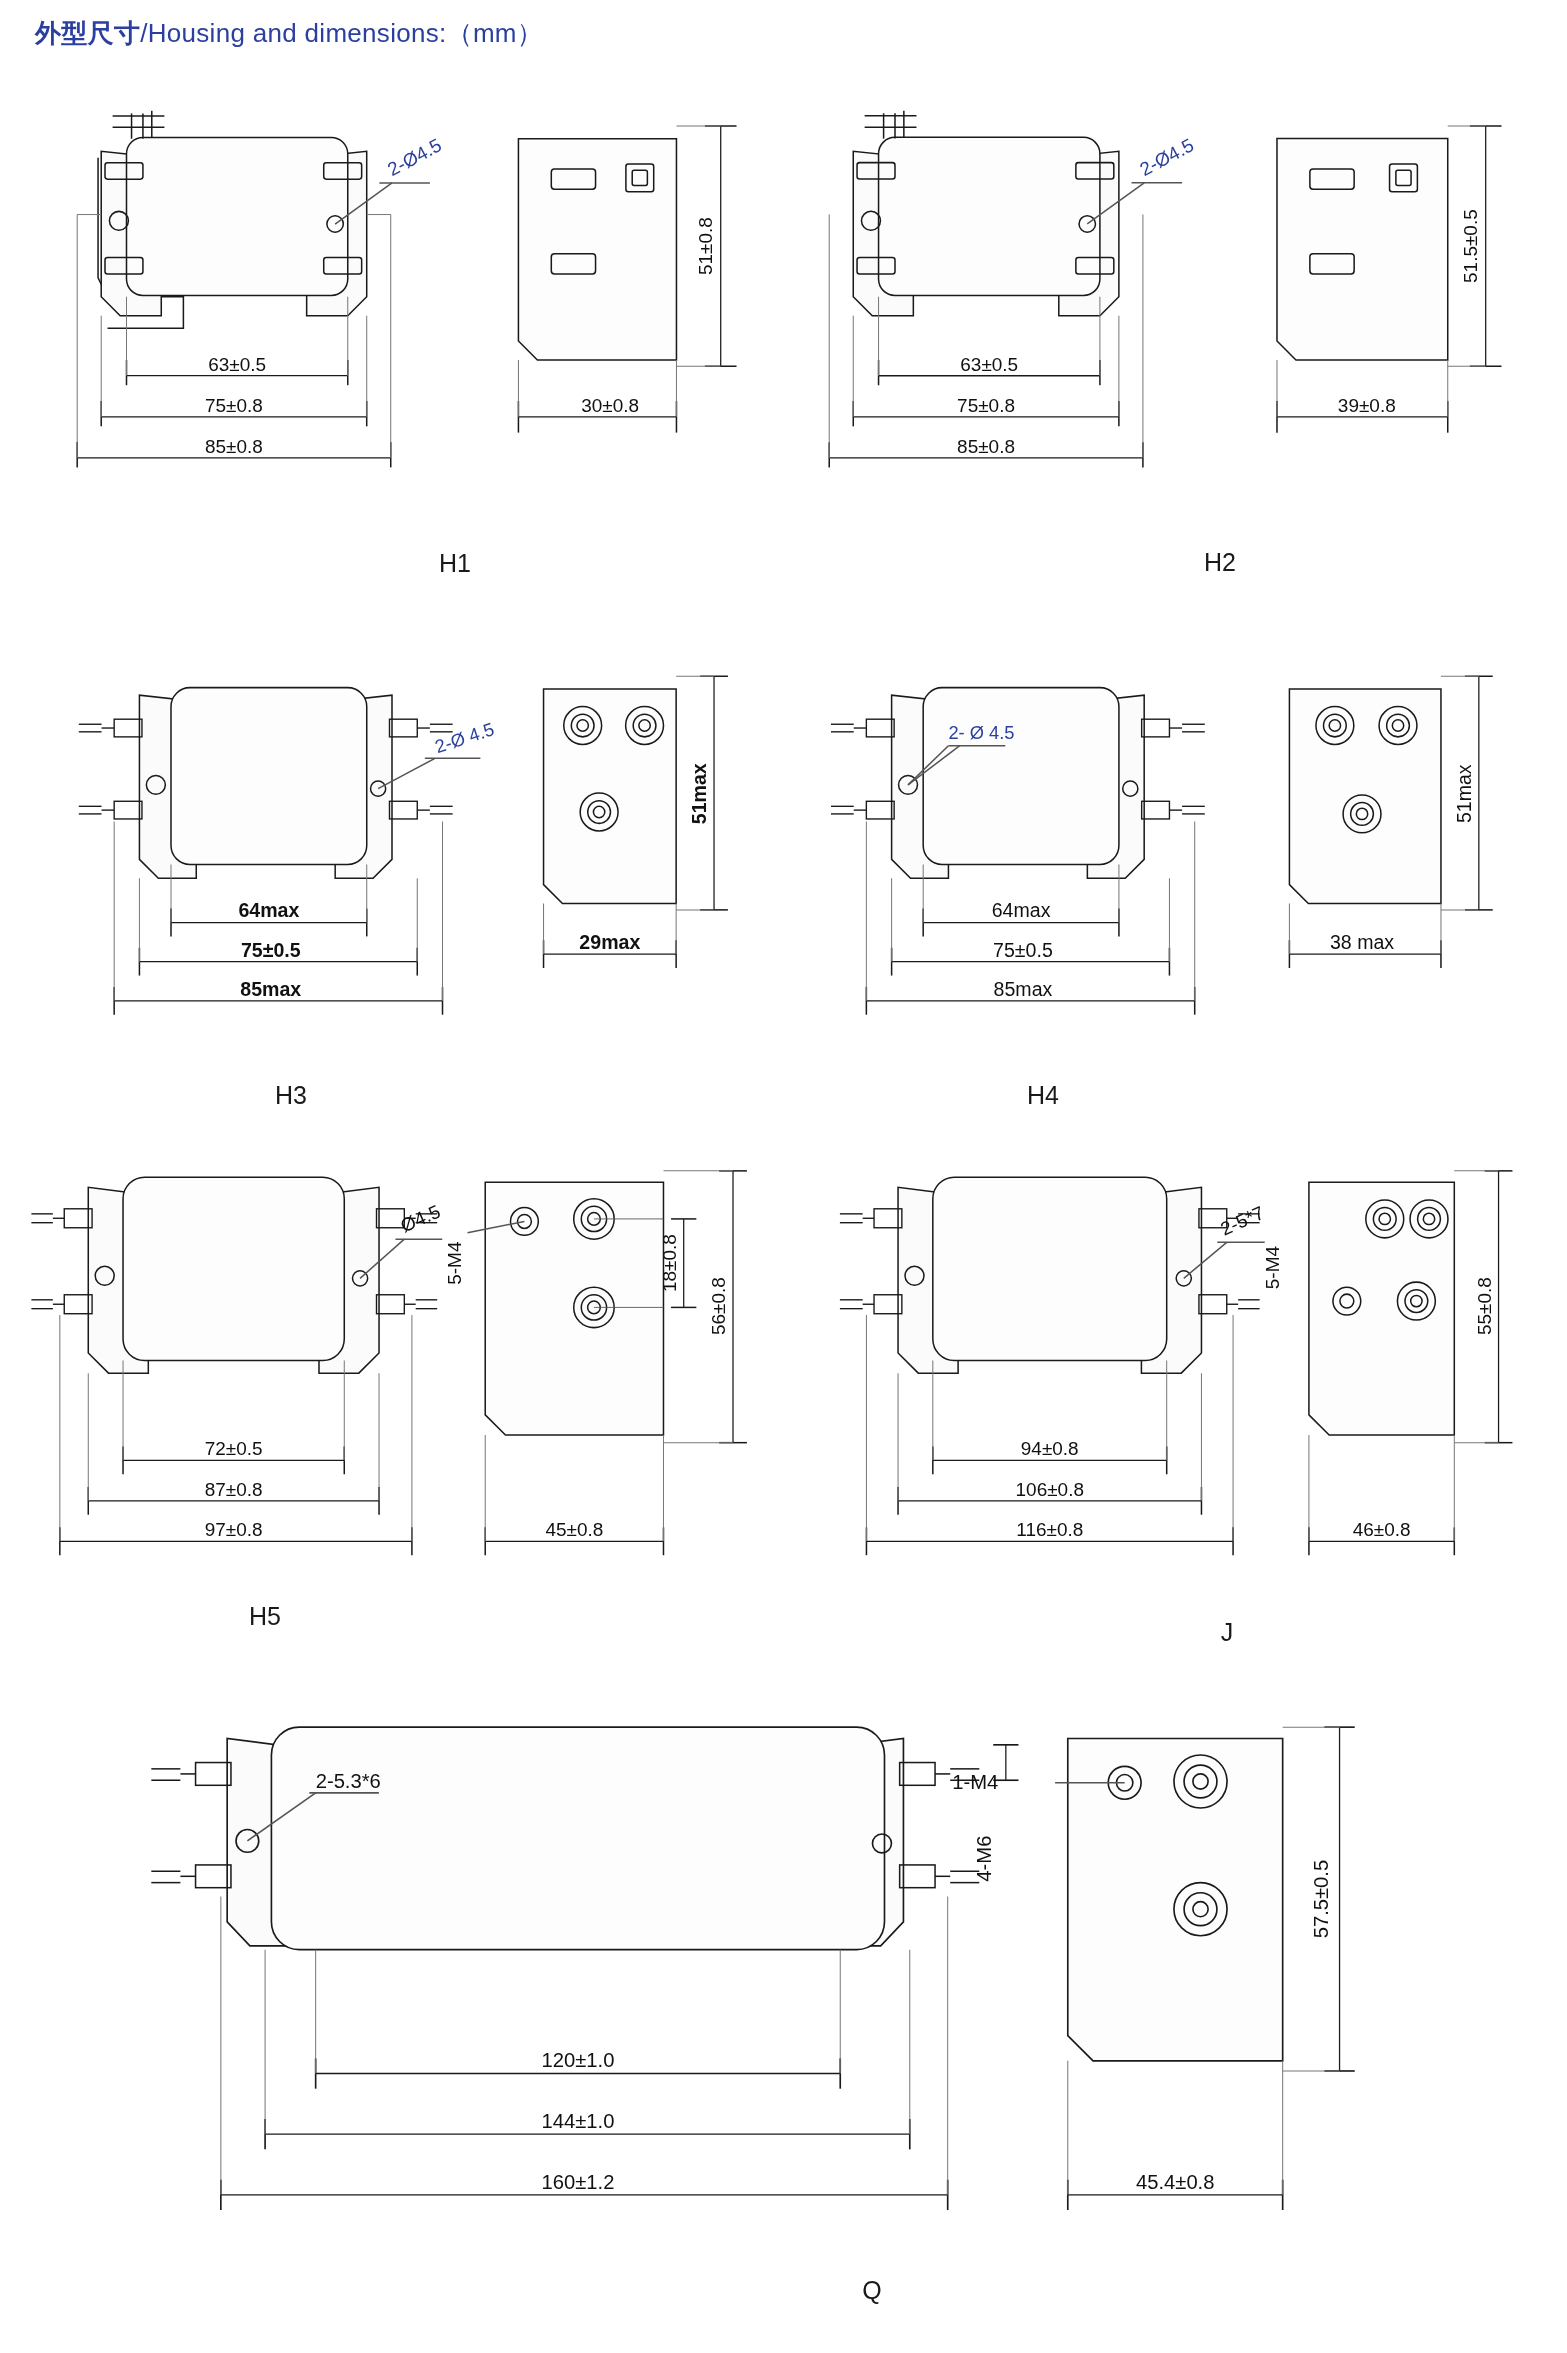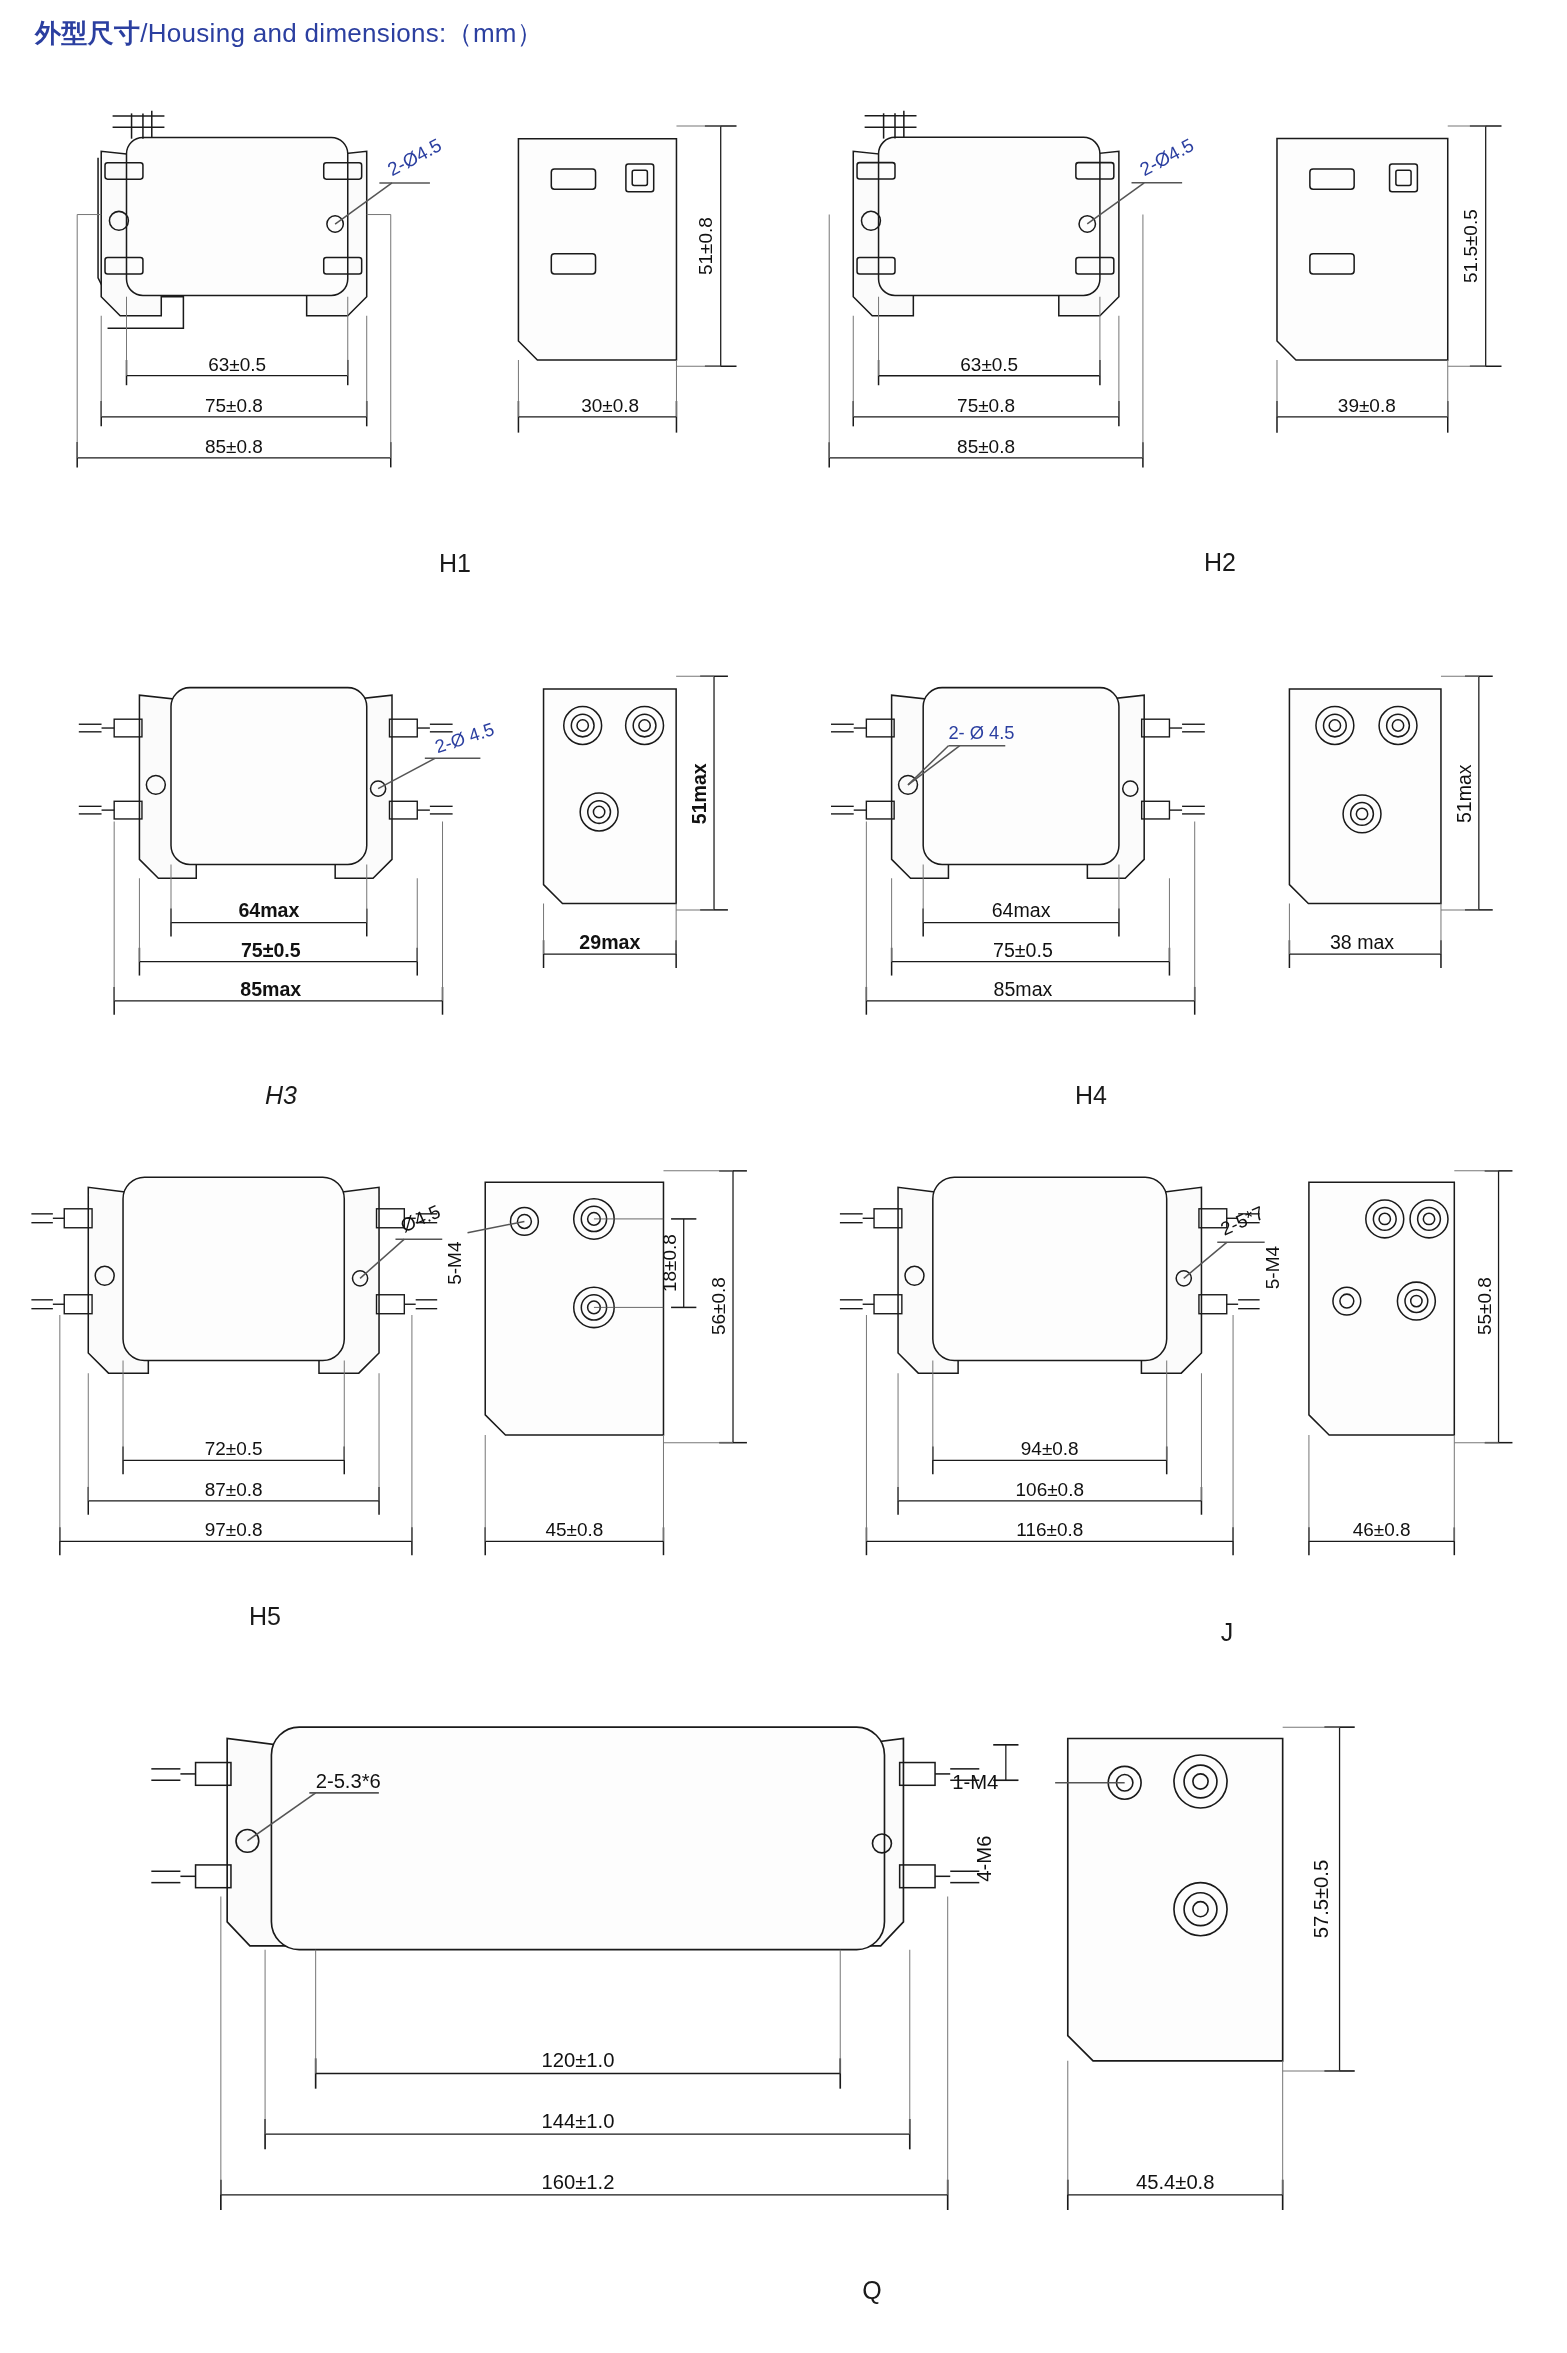--- a/index.html
+++ b/index.html
@@ -283,21 +283,21 @@
         <text x="368" y="546">85max</text>
         <text x="905" y="472">29max</text>
       </g>
       <g font-family="Liberation Sans, sans-serif" font-size="31" font-weight="bold" fill="#111">
         <text x="1058" y="226" transform="rotate(-90 1058 226)" text-anchor="middle">51max</text>
       </g>
       <g font-family="Liberation Sans, sans-serif" font-size="29" fill="#2b3fa0">
         <text x="632" y="162" transform="rotate(-18 632 162)">2-Ø 4.5</text>
       </g>
     </svg>
-    <div class="fig-label" style="left:243px; top:430px; transform:translateX(-50%);font-style:italic;">H3</div>
+    <div class="fig-label" style="left:253px; top:430px; transform:translateX(-50%);">H3</div>
   </div>
 
   <div class="fig" style="left:790px; top:651px;">
     <svg width="721" height="442" viewBox="0 0 1140 700" xmlns="http://www.w3.org/2000/svg">
       <g fill="none" stroke="#1a1a1a" stroke-width="2.4">
         <path d="M160 70 L160 330 L190 360 L250 360 L250 80 Z" fill="#fbfbfb"></path>
         <path d="M560 70 L560 330 L530 360 L470 360 L470 80 Z" fill="#fbfbfb"></path>
         <rect x="210" y="58" width="310" height="280" rx="30" ry="30" fill="#fdfdfd"></rect>
         <g stroke-width="2.2">
           <rect x="120" y="108" width="44" height="28"></rect>
@@ -367,21 +367,21 @@
         <text x="368" y="546">85max</text>
         <text x="905" y="472">38 max</text>
       </g>
       <g font-family="Liberation Sans, sans-serif" font-size="31" fill="#111">
         <text x="1078" y="226" transform="rotate(-90 1078 226)" text-anchor="middle">51max</text>
       </g>
       <g font-family="Liberation Sans, sans-serif" font-size="29" fill="#2b3fa0">
         <text x="250" y="140">2- Ø 4.5</text>
       </g>
     </svg>
-    <div class="fig-label" style="left:253px; top:430px; transform:translateX(-50%);margin-left:48px;">H4</div>
+    <div class="fig-label" style="left:253px; top:430px; transform:translateX(-50%);">H4</div>
   </div>
 
   <div class="fig" style="left:25px; top:1138px;">
     <svg width="746" height="512" viewBox="0 0 1180 810" xmlns="http://www.w3.org/2000/svg">
       <g fill="none" stroke="#1a1a1a" stroke-width="2.4">
         <path d="M100 78 L100 340 L132 372 L195 372 L195 90 Z" fill="#fbfbfb"></path>
         <path d="M560 78 L560 340 L528 372 L465 372 L465 90 Z" fill="#fbfbfb"></path>
         <rect x="155" y="62" width="350" height="290" rx="34" ry="34" fill="#fdfdfd"></rect>
         <g stroke-width="2.2">
           <rect x="62" y="112" width="44" height="30"></rect>

